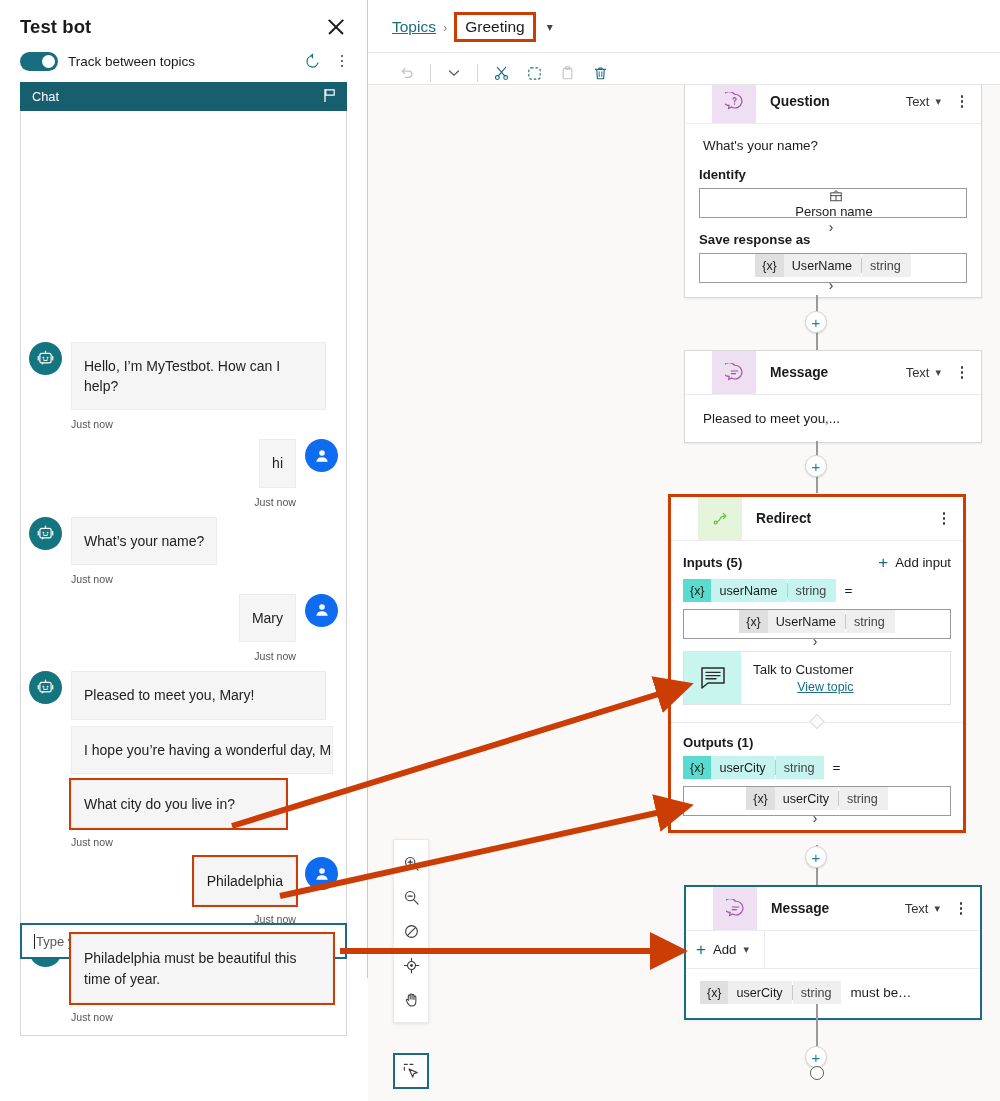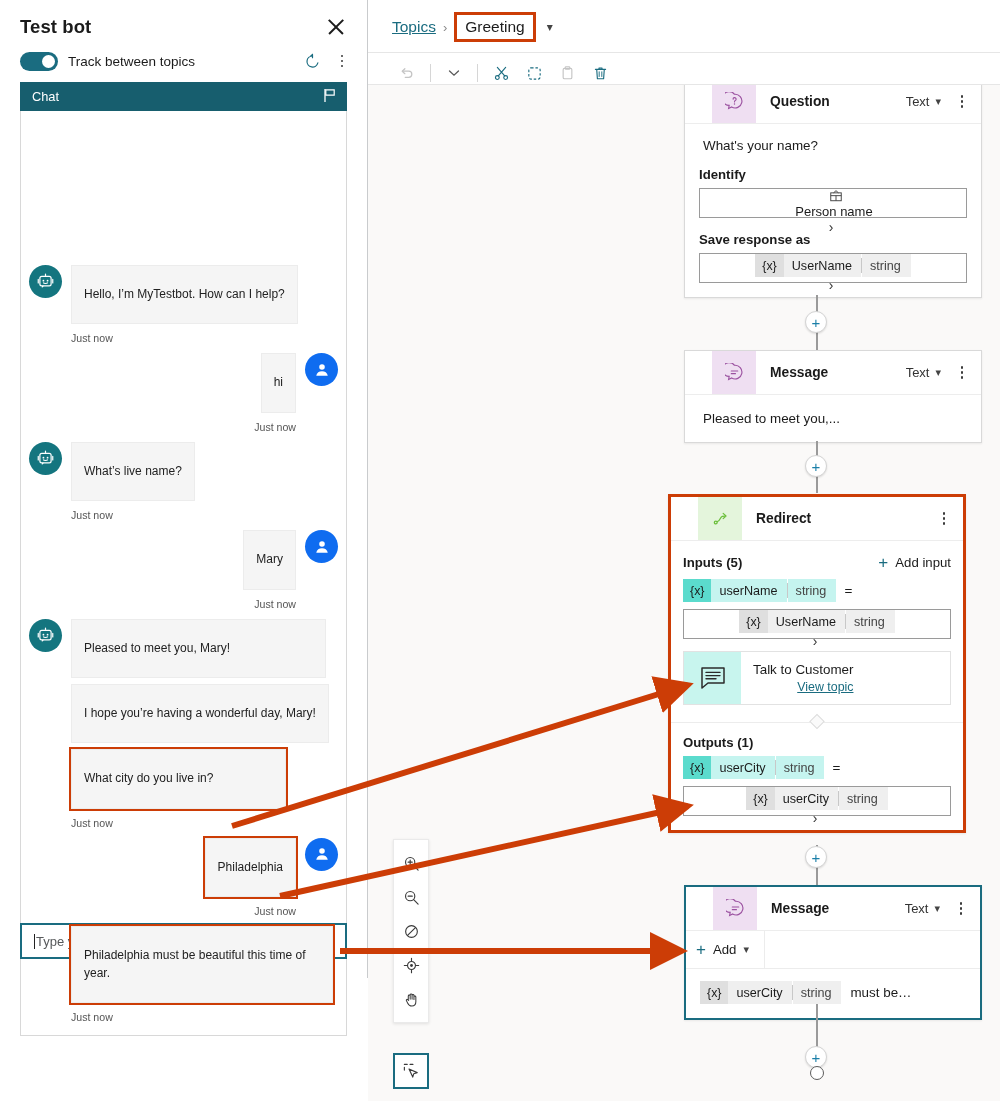--- a/index.html
+++ b/index.html
@@ -66,21 +66,21 @@
   .row.user { justify-content: flex-end; align-items: flex-start; }
   .avatar {
     width: 33px; height: 33px; border-radius: 50%; flex: 0 0 33px;
     display: flex; align-items: center; justify-content: center;
   }
   .avatar.bot { background: #14757f; margin-right: 9px; }
   .avatar.user { background: #0f6cf0; margin-left: 9px; }
   .bubbles { display: flex; flex-direction: column; }
   .bubble {
     background: #f5f5f5; border: 1px solid #ececec; color: #222;
-    font-size: 12px; line-height: 1.45; padding: 20px 12px;
+    font-size: 14px; line-height: 1.45; padding: 13px 12px;
     max-width: 255px; margin-bottom: 6px;
   }
   .bubble.user-b { background: #f5f5f5; }
   .ts { font-size: 10.6px; color: #555; margin: 1px 0 9px 0; }
   .row.bot + .ts { margin-left: 42px; }
   .ts.right { text-align: right; margin-right: 42px; }
   .hl-bubble { outline: 2.5px solid #cc3d06; outline-offset: 0px; position: relative; z-index: 3; }
 
   .composer {
     position: absolute; left: 20px; right: 20px; bottom: 19px;
@@ -293,21 +293,21 @@
             <svg width="19" height="19" viewBox="0 0 22 22">
                 <rect x="4.5" y="5" width="13" height="11" rx="2.2" stroke="#fff" stroke-width="1.4" fill="none"></rect>
                 <circle cx="8.6" cy="10" r="1.05" fill="#fff"></circle>
                 <circle cx="13.4" cy="10" r="1.05" fill="#fff"></circle>
                 <path d="M8.6 12.6c.8.9 3.9.9 4.8 0" stroke="#fff" stroke-width="1.2" fill="none" stroke-linecap="round"></path>
                 <path d="M11 2.4V5M2.6 8.6v4M19.4 8.6v4" stroke="#fff" stroke-width="1.4" stroke-linecap="round"></path>
                 <path d="M6.8 16v2.4L9.4 16" fill="#fff"></path>
               </svg>
           </div>
           <div class="bubbles">
-            <div class="bubble">What’s live name?</div>
+            <div class="bubble">What’s your name?</div>
           </div>
         </div>
         <div class="ts" style="margin-left:42px">Just now</div>
 
         <div class="row user">
           <div class="bubbles">
             <div class="bubble user-b">Mary</div>
           </div>
           <div class="avatar user">
             <svg width="18" height="18" viewBox="0 0 20 20">

